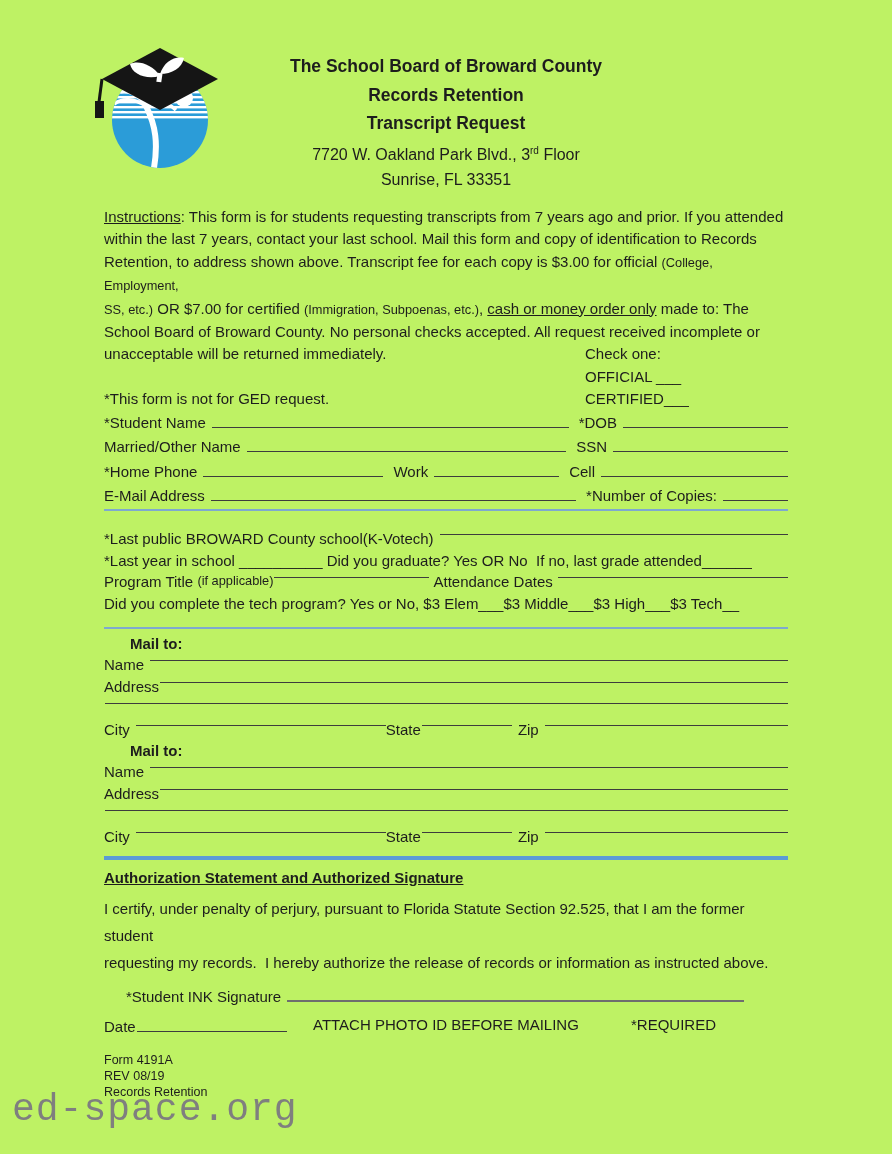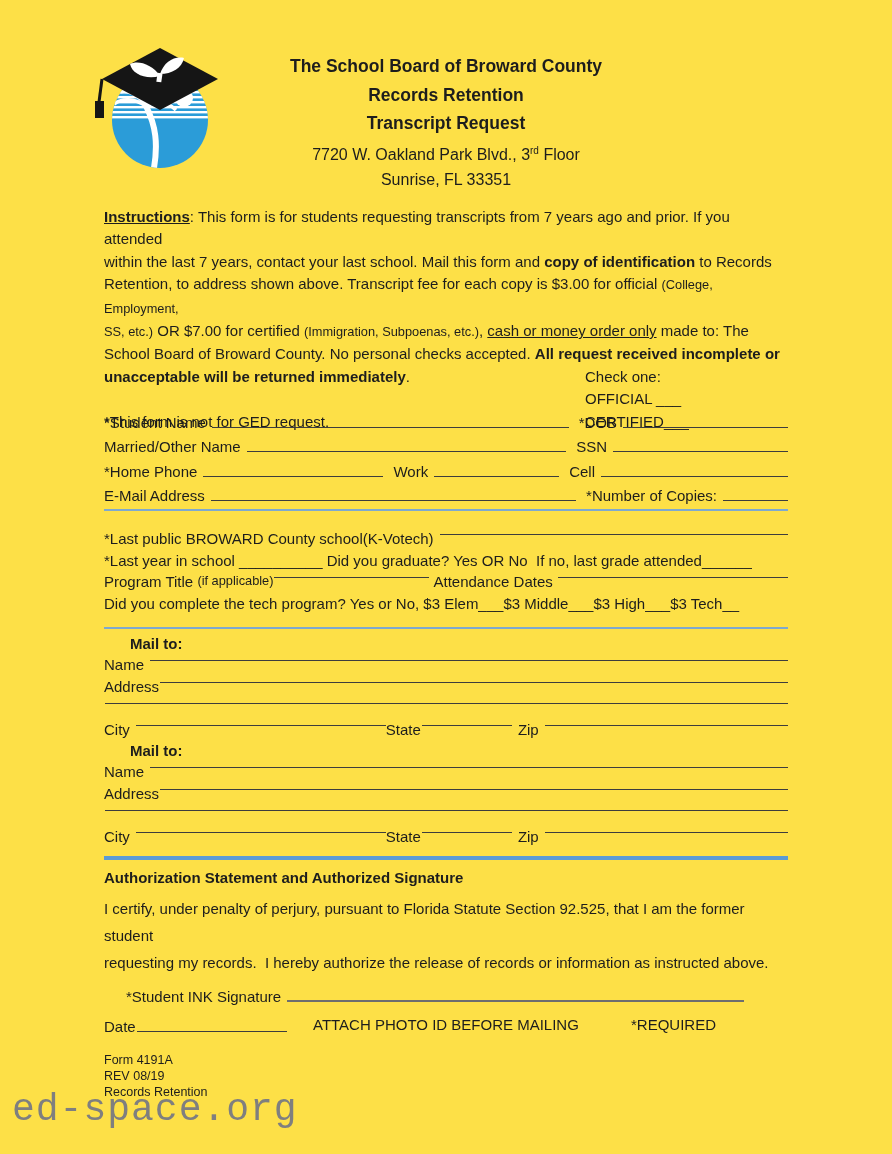--- a/index.html
+++ b/index.html
@@ -1,18 +1,18 @@
 <!DOCTYPE html>
 <html><head>
 <meta charset="utf-8">
 <style>
   html,body{margin:0;padding:0;background:#ffffff;}
-  .page{position:relative;width:892px;height:1154px;background:#fde047;overflow:hidden;
+  .page{position:relative;width:892px;height:1154px;background:#bef264;overflow:hidden;
         font-family:"Liberation Sans",sans-serif;color:#1d1d1d;}
-  .bold{font-weight:bold;}
+  .bold{font-weight:normal;}
   .underline{text-decoration:underline;}
   .small{font-size:12.8px;}
   .pre{white-space:pre-wrap;}
 
   
   .logo{position:absolute;left:94px;top:46px;width:132px;height:124px;}
   .title-block{position:absolute;left:0;top:52px;width:100%;text-align:center;}
   .title-block .t{font-size:17.5px;font-weight:bold;line-height:28.5px;}
   .title-block .a{font-size:16px;line-height:25px;}
   sup{font-size:10px;}
@@ -41,21 +41,21 @@
   .school{position:absolute;left:104px;top:530px;width:684px;font-size:15px;}
   .srow{display:flex;align-items:flex-start;height:21.6px;}
 
   
   .mail{position:absolute;left:104px;width:684px;font-size:15px;}
   .mrow{display:flex;height:21.4px;}
   .mhead{font-weight:bold;padding-left:26px;}
 
   
   .auth{position:absolute;left:104px;top:869px;width:684px;font-size:15px;}
-  .auth-head{font-weight:bold;margin-bottom:9px;}
+  .auth-head{font-weight:bold;text-decoration:underline;margin-bottom:9px;}
   .auth-body{line-height:27px;}
   .sigrow{position:absolute;left:104px;top:980px;width:618px;display:flex;align-items:flex-end;height:25px;font-size:15px;margin-left:22px;}
   .sigrow .line{border-bottom:2px solid #6e6e6e;}
   .daterow{position:absolute;left:104px;top:1010px;width:684px;height:25px;font-size:15px;display:flex;align-items:flex-end;}
   .date-attach{position:absolute;left:209px;bottom:2px;}
   .date-required{position:absolute;left:527px;bottom:2px;}
 
   
   .footer{position:absolute;left:104px;top:1052px;font-size:12.5px;line-height:16px;}
   .watermark{position:absolute;left:12px;top:1088px;font-family:"Liberation Mono",monospace;

